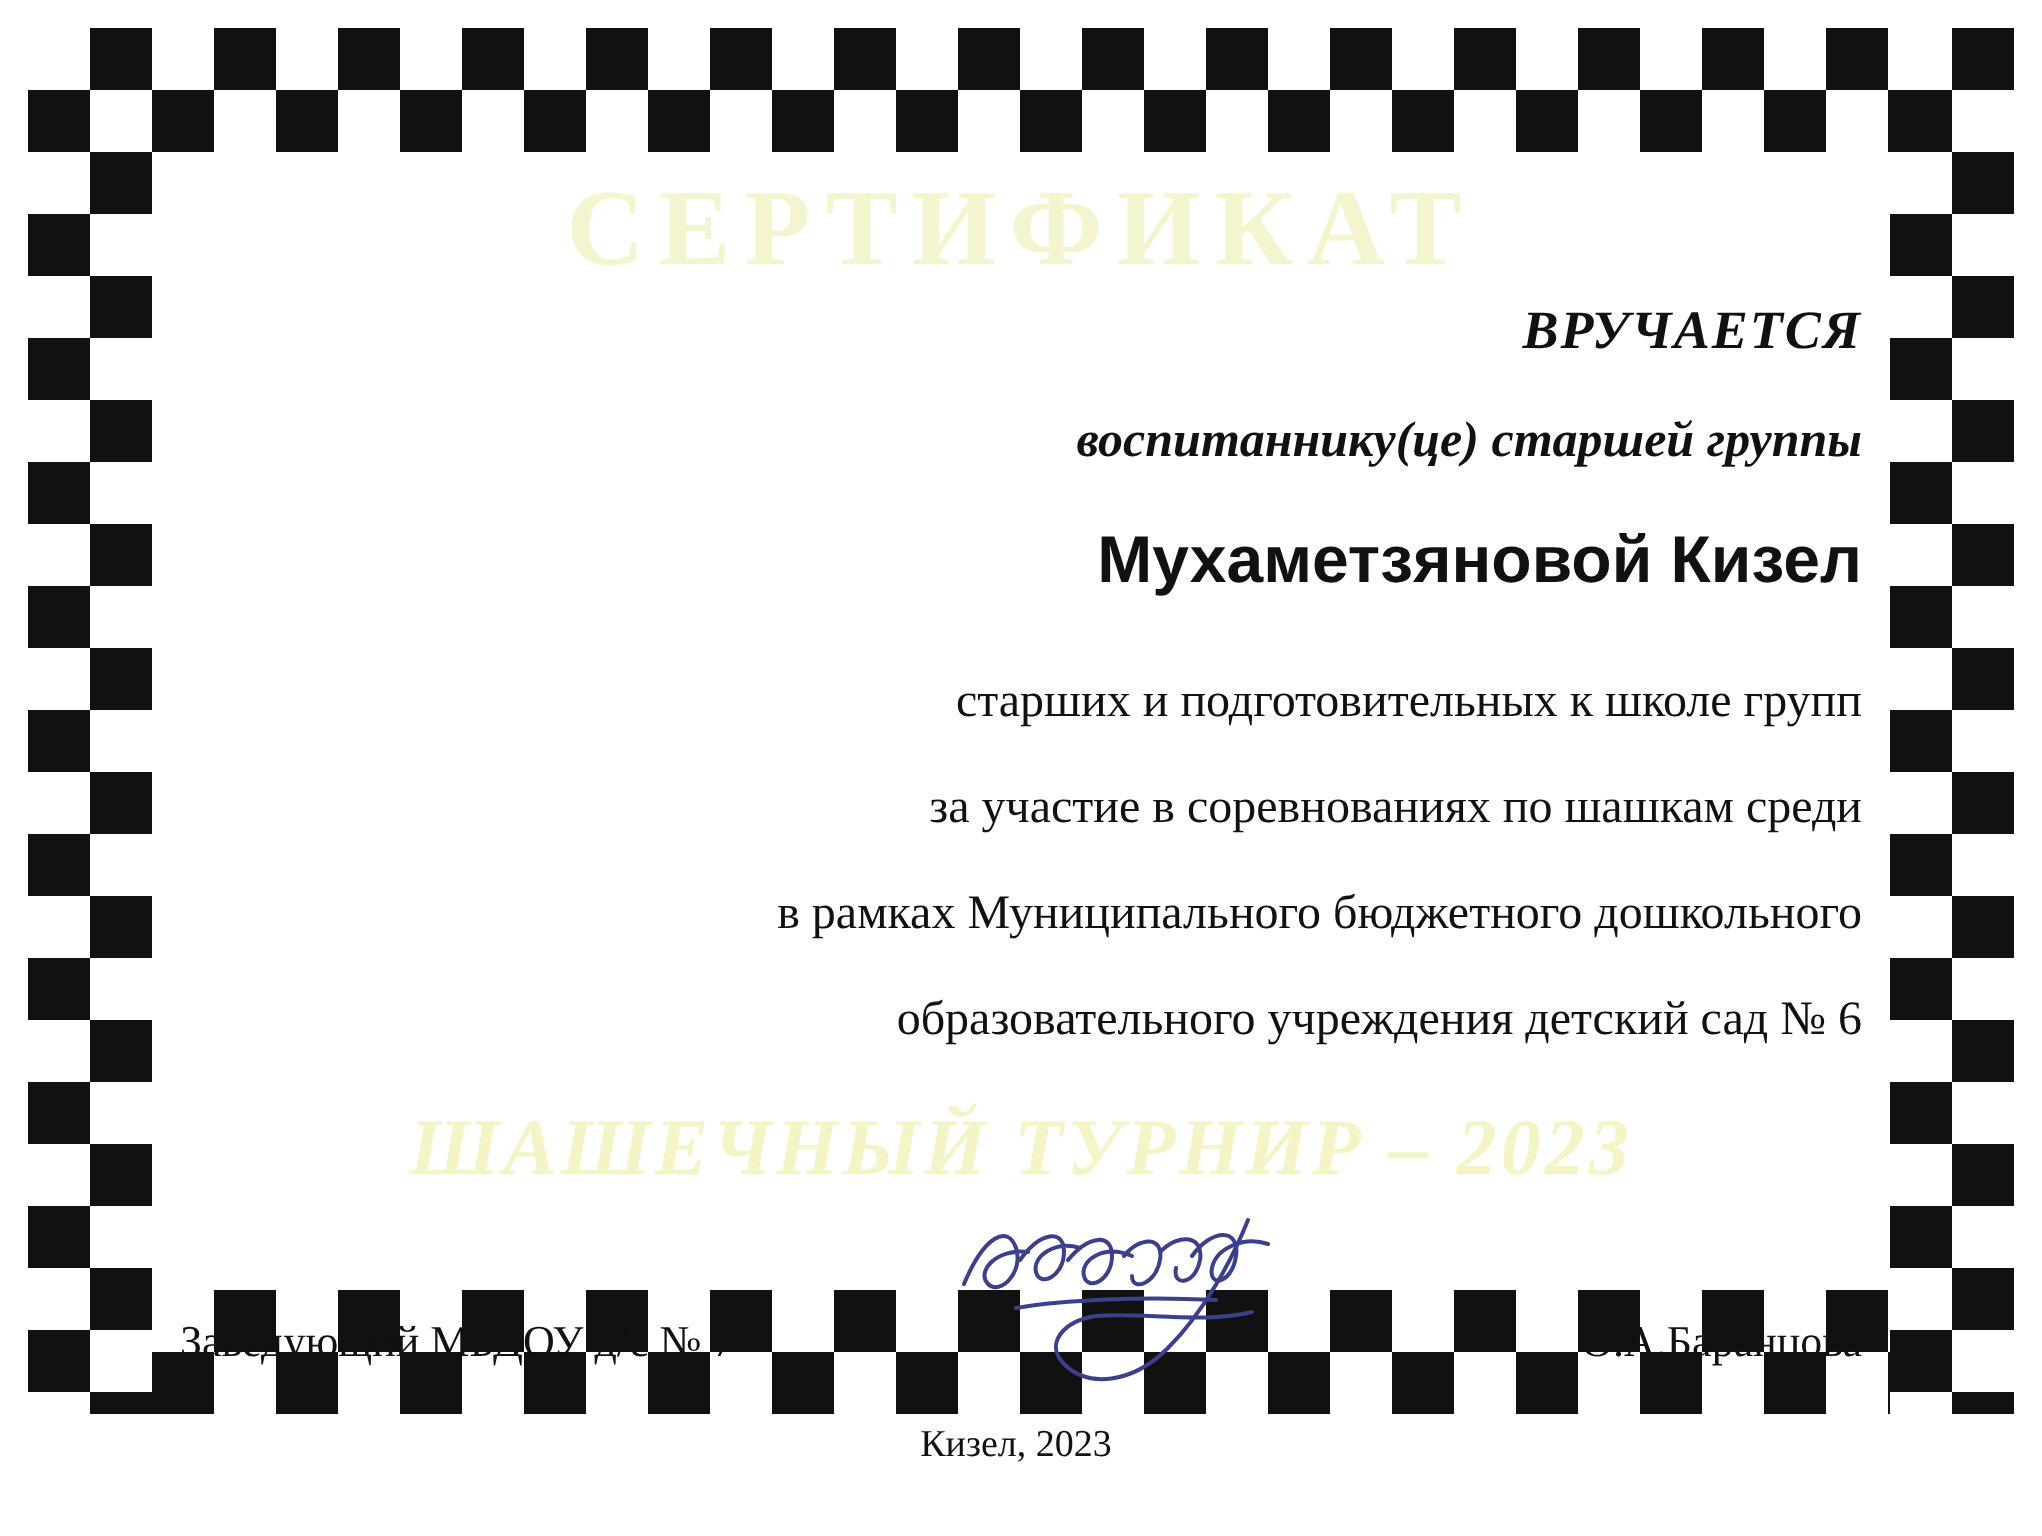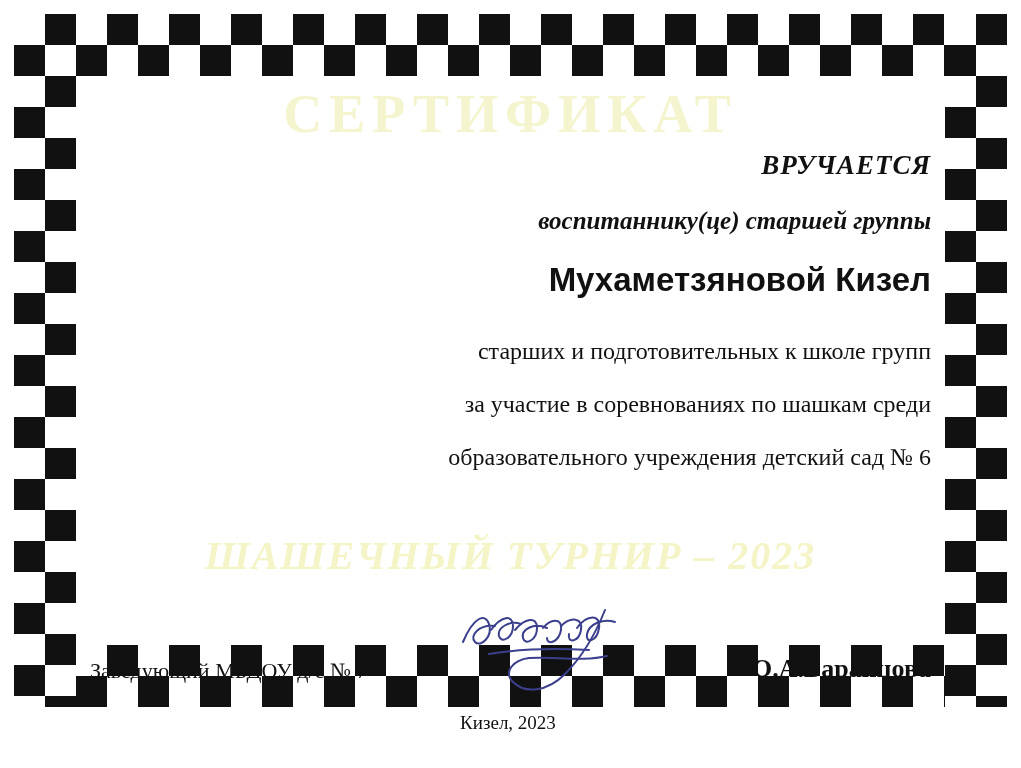--- a/index.html
+++ b/index.html
@@ -84,21 +84,21 @@
     user-select: none;
     white-space: nowrap;
   }
   .watermark.title {
     top: 83px;
     font-size: 54px;
     letter-spacing: 7px;
     color: #f4f4cf;
   }
   .watermark.tournament {
-    top: 532px;
+    top: 550px;
     font-size: 40px;
     font-style: italic;
     letter-spacing: 2px;
     color: #f4f4c6;
   }
 
   
   .content {
     position: absolute;
     left: 90px;
@@ -154,24 +154,23 @@
     width: 210px;
     height: 68px;
     margin: 0 6px;
   }
   .sig-mark svg {
     position: absolute;
     left: 0;
     top: -18px;
   }
   .sig-name {
-    font-size: 26px;
+    font-size: 22px;
     white-space: nowrap;
     padding-bottom: 2px;
-    font-weight: bold;
   }
 
   .place-date {
     position: absolute;
     left: 0;
     top: 712px;
     width: 1016px;
     text-align: center;
     font-size: 19px;
   }
@@ -193,20 +192,21 @@
 
   <div class="content">
     <div class="awarded-to">ВРУЧАЕТСЯ</div>
 
     <div class="group-line">воспитаннику(це) старшей группы</div>
 
     <div class="recipient-name">Мухаметзяновой Кизел</div>
 
     <div class="reason-line">старших и подготовительных к школе групп</div>
     <div class="reason-line">за участие в соревнованиях по шашкам среди</div>
+    <div class="reason-line">в рамках Муниципального бюджетного дошкольного</div>
     <div class="reason-line">образовательного учреждения детский сад № 6</div>
   </div>
 
   <div class="watermark tournament">ШАШЕЧНЫЙ ТУРНИР – 2023</div>
 
   <div class="signature-row">
     <div class="sig-label">Заведующий МБДОУ д/с № 7</div>
 
     <div class="sig-mark">
       <svg width="210" height="95" viewBox="0 0 210 95" fill="none" xmlns="http://www.w3.org/2000/svg">

